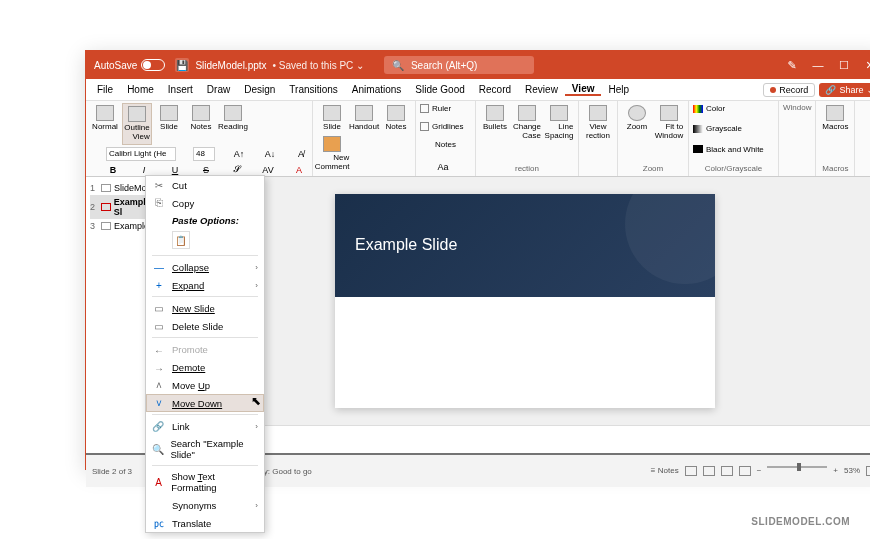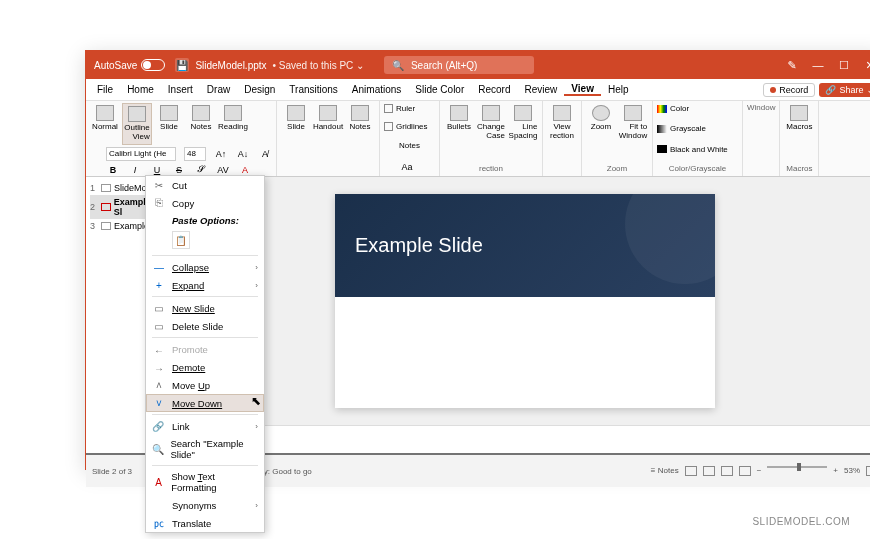--- a/index.html
+++ b/index.html
@@ -22,60 +22,60 @@
 .recordbtn { border: 1px solid #ccc; border-radius: 3px; padding: 1px 6px; font-size: 9px; display: flex; align-items: center; gap: 3px; }
 .recordbtn .dot { width: 6px; height: 6px; background: #d04727; border-radius: 50%; }
 .sharebtn { background: #d04727; color: #fff; border-radius: 3px; padding: 2px 6px; font-size: 9px; display: flex; align-items: center; gap: 3px; }
 .ribbon { height: 76px; display: flex; border-bottom: 1px solid #ccc; background: #fafafa; font-size: 8px; }
 .rgroup { border-right: 1px solid #e0e0e0; padding: 2px 4px; display: flex; flex-direction: column; justify-content: space-between; }
 .rbtns { display: flex; gap: 2px; }
 .rbtn { display: flex; flex-direction: column; align-items: center; justify-content: flex-start; padding: 2px; cursor: pointer; width: 30px; text-align: right; line-height: 1.1; }
 .rbtn .ico { width: 18px; height: 16px; background: #ddd; border: 1px solid #999; margin-bottom: 2px; }
 .rbtn.sel { background: #e8e0dc; border: 1px solid #d0c0b0; }
 .rlabel { text-align: center; color: #666; font-size: 8px; padding-bottom: 1px; }
-.fontrow { display: flex; gap: 8px; align-items: center; margin-top: 2px; padding-left: 16px; }
+.fontrow { display: flex; gap: 17px; align-items: center; margin-top: 2px; padding-left: 16px; }
 .fontsel { border: 1px solid #ccc; font-size: 8px; height: 14px; padding: 0 2px; background: #fff; }
 .fbtn { width: 14px; height: 14px; border: 1px solid transparent; display: flex; align-items: center; justify-content: center; font-size: 9px; cursor: pointer; }
-.chkrow { display: flex; align-items: center; gap: 3px; font-size: 8px; margin: 1px 0; }
+.chkrow { display: flex; gap: 3px; font-size: 8px; margin: 1px 0; }
 .chk { width: 9px; height: 9px; border: 1px solid #888; }
 .colorrow { display: flex; align-items: center; gap: 3px; font-size: 8px; margin: 1px 0; cursor: pointer; }
 .colorsw { width: 10px; height: 8px; }
 .workarea { display: flex; height: calc(100% - 28px - 22px - 76px - 16px); background: #f0f0f0; }
 .outlinepane { width: 80px; background: #fff; border-right: 1px solid #ddd; padding: 4px; font-size: 9px; }
 .oitem { display: flex; align-items: center; gap: 3px; padding: 2px 0; cursor: pointer; }
 .oitem .num { width: 8px; color: #666; }
 .oitem .box { width: 10px; height: 8px; border: 1px solid #999; }
 .oitem.sel { background: #e0e0e0; }
 .slidearea { flex: 1; display: flex; flex-direction: column; position: relative; }
 .slidecanvas { flex: 1; display: flex; align-items: center; justify-content: center; padding: 12px 40px; position: relative; }
 .slide { width: 100%; max-width: 380px; aspect-ratio: 16/9; background: #fff; box-shadow: 0 2px 8px rgba(0,0,0,0.2); display: flex; flex-direction: column; }
 .slidehdr { height: 48%; background: linear-gradient(135deg, #1a2f4a 0%, #2a4060 100%); position: relative; display: flex; align-items: center; padding-left: 20px; color: #fff; overflow: hidden; }
 .slidehdr::after { content: ""; position: absolute; right: -30px; top: -30px; width: 120px; height: 120px; border-radius: 50%; background: rgba(255,255,255,0.05); }
-.slidetitle { font-size: 20px; font-weight: 300; }
+.slidetitle { font-size: 16px; font-weight: 300; }
 .slidebody { flex: 1; padding: 12px; }
 .subtitle { border: 1px dashed #bbb; padding: 8px; font-size: 10px; color: #888; }
 .notesarea { height: 28px; background: #fff; border-top: 1px solid #ddd; padding: 6px 10px; font-size: 9px; color: #888; }
 .scrollthumb { position: absolute; right: 2px; top: 30px; width: 6px; height: 50px; background: #999; border-radius: 3px; }
 .statusbar { height: 16px; background: #f3f3f3; border-top: 2px solid #737373; display: flex; align-items: center; font-size: 8px; padding: 16px 6px; color: #555; gap: 40px; }
 .statusbar .r { margin-left: auto; display: flex; gap: 6px; }
 .zoomslider { width: 60px; height: 2px; background: #aaa; position: relative; }
 .zoomslider::after { content: ""; position: absolute; left: 30px; top: -3px; width: 4px; height: 8px; background: #666; }
 .viewico { width: 12px; height: 10px; border: 1px solid #888; }
 
 .ctxmenu { position: absolute; left: 145px; top: 175px; width: 120px; background: #fff; border: 1px solid #ccc; box-shadow: 2px 2px 8px rgba(0,0,0,0.2); font-size: 9.5px; z-index: 100; }
 .ctxitem { display: flex; align-items: center; padding: 3px 6px; gap: 6px; cursor: pointer; position: relative; }
 .ctxitem:hover, .ctxitem.hl { background: #e8e0dc; border: 1px solid #d0c0b0; padding: 2px 5px; }
 .ctxitem .cico { width: 14px; height: 12px; display: flex; align-items: center; justify-content: center; color: #666; font-size: 10px; }
 .ctxitem .arrow { margin-left: auto; font-size: 8px; color: #666; }
 .ctxsep { height: 1px; background: #e0e0e0; margin: 2px 6px; }
 .ctxhdr { padding: 3px 6px 3px 26px; font-weight: 600; font-style: italic; }
 .ctxpaste { padding: 2px 6px 4px 26px; }
 .ctxpaste .pico { width: 18px; height: 18px; border: 1px solid #ddd; display: inline-flex; align-items: center; justify-content: center; color: #d04727; }
 .cursor { position: absolute; left: 251px; top: 394px; font-size: 12px; z-index: 101; pointer-events: none; }
-.watermark { position: absolute; right: 20px; bottom: 12px; font-size: 10px; color: #888; letter-spacing: 0.5px; }
+.watermark { position: absolute; right: 20px; bottom: 12px; font-size: 10px; color: #888; letter-spacing: 0.5px; font-weight: bold; }
 .ul { text-decoration: underline; }
 </style>
 </head>
 <body>
 
 <div class="window">
 
   <div class="titlebar">
     <div class="autosave">
       <span>AutoSave</span>
@@ -99,21 +99,21 @@
   </div>
 
   <div class="tabsrow">
     <div class="tab">File</div>
     <div class="tab">Home</div>
     <div class="tab">Insert</div>
     <div class="tab">Draw</div>
     <div class="tab">Design</div>
     <div class="tab">Transitions</div>
     <div class="tab">Animations</div>
-    <div class="tab">Slide Color</div>
+    <div class="tab">Slide Good</div>
     <div class="tab">Record</div>
     <div class="tab">Review</div>
     <div class="tab active">View</div>
     <div class="tab">Help</div>
     <div class="tabright">
       <div class="recordbtn">
           <span class="dot"></span>
           <span>Record</span>
         </div>
       <div class="sharebtn">🔗 <span>Share</span> ⌄</div>
@@ -175,20 +175,26 @@
             <div class="ico"></div>
             <span>Slide</span>
           </div>
         <div class="rbtn">
             <div class="ico"></div>
             <span>Handout</span>
           </div>
         <div class="rbtn">
             <div class="ico"></div>
             <span>Notes</span>
+          </div>
+      </div>
+      <div class="rbtns">
+        <div class="rbtn">
+            <div class="ico" style="background:#e8a050"></div>
+            <span>New Comment</span>
           </div>
       </div>
     </div>
     <div class="rgroup" style="width:60px">
       <div class="chkrow">
           <div class="chk"></div>
           <span>Ruler</span>
         </div>
       <div class="chkrow">
           <div class="chk"></div>

